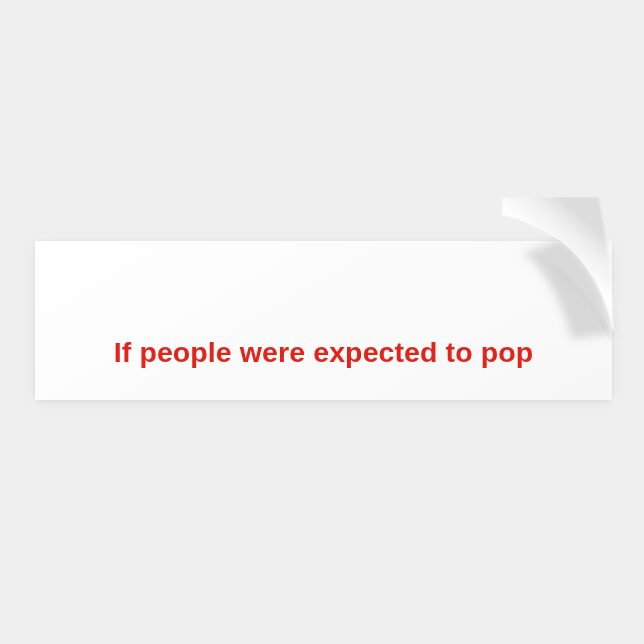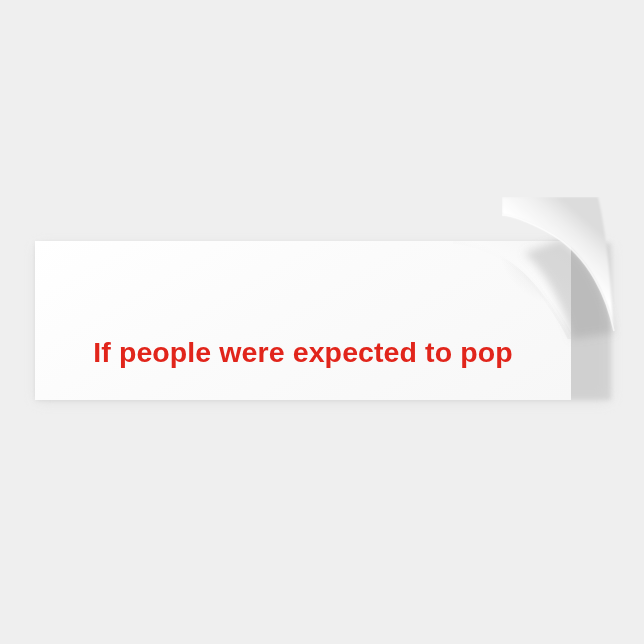--- a/index.html
+++ b/index.html
@@ -45,21 +45,21 @@
     width: 575px;
     height: 157px;
     background: #c9c9c9;
     filter: blur(2px);
     opacity: 0.6;
   }
   #sticker {
     position: absolute;
     left: 0;
     top: 0;
-    width: 536px;
+    width: 577px;
     height: 159px;
     background: #fef9c3;
     overflow: hidden;
   }
   
   #sticker-sheen {
     position: absolute;
     inset: 0;
     background: linear-gradient(150deg, #ffffff 0%, #fbfbfb 45%, #f7f7f7 100%);
     pointer-events: none;

